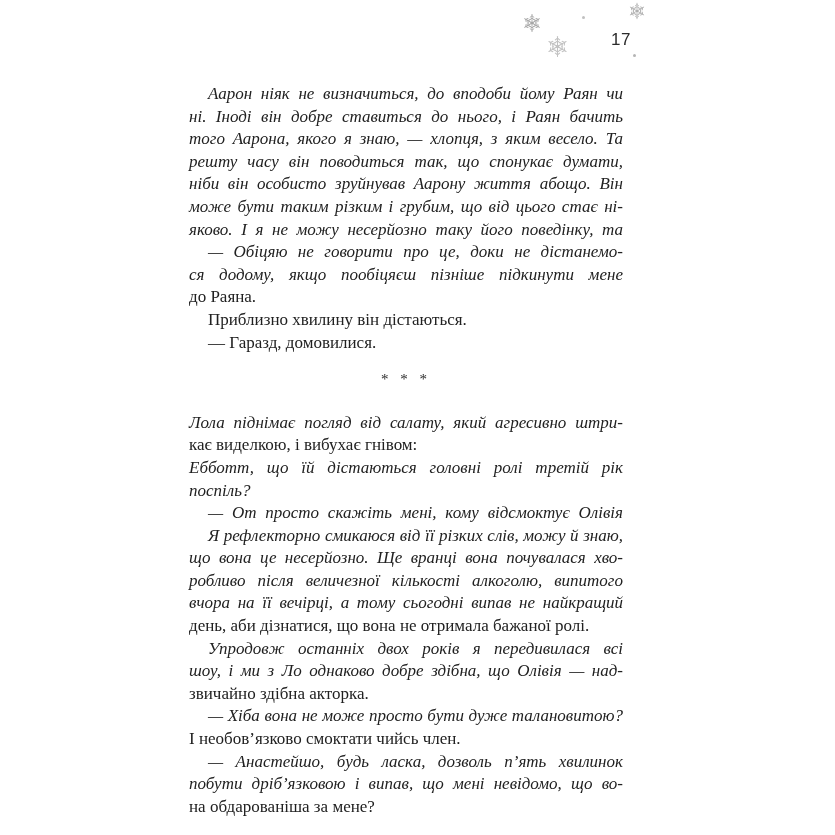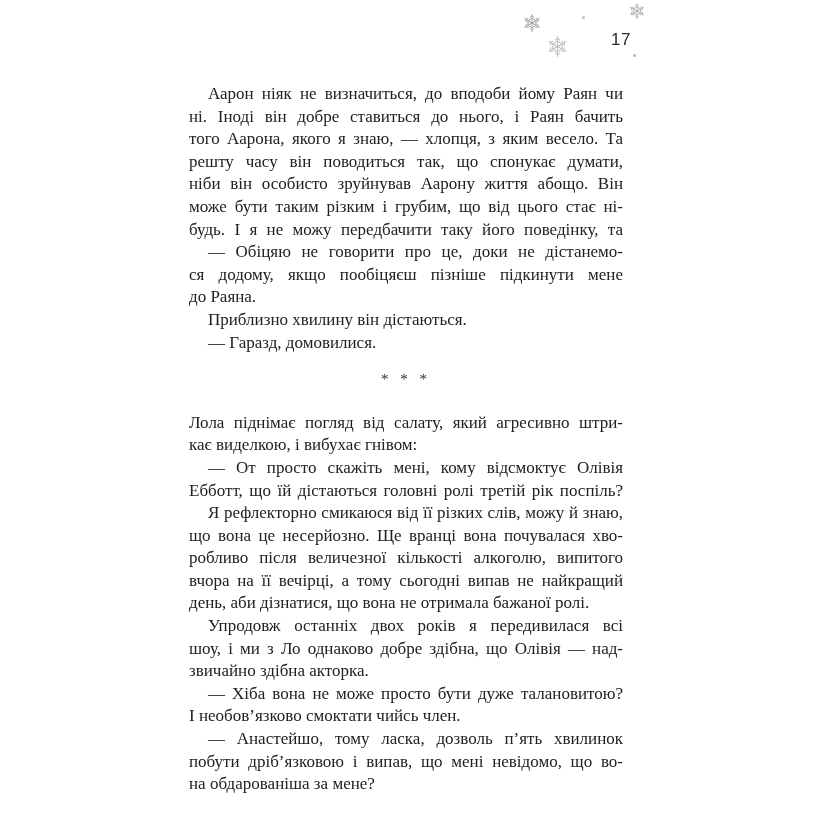--- a/index.html
+++ b/index.html
@@ -53,21 +53,21 @@
   .text-block {
     position: absolute;
     left: 189px;
     top: 83px;
     width: 434px;
     font-size: 17px;
     line-height: 22.6px;
     color: #212121;
   }
   .line { min-height: 22.6px; text-align: left; }
-  .line.just { text-align: justify; text-align-last: justify; }
+  .line.just { text-align: justify; text-align-last: justify; font-style: italic; }
   .line.indent { text-indent: 19px; }
   .separator {
     height: 22.6px;
     margin: 14px 0 21px 0;
     text-align: center;
     letter-spacing: 4px;
     font-size: 15px;
     color: #2a2a2a;
   }
 </style>
@@ -111,39 +111,39 @@
 
   <div class="page-number">17</div>
 
   <div class="text-block">
       <div class="line just indent">Аарон ніяк не визначиться, до вподоби йому Раян чи</div>
       <div class="line just">ні. Іноді він добре ставиться до нього, і Раян бачить</div>
       <div class="line just">того Аарона, якого я знаю, — хлопця, з яким весело. Та</div>
       <div class="line just">решту часу він поводиться так, що спонукає думати,</div>
       <div class="line just">ніби він особисто зруйнував Аарону життя абощо. Він</div>
       <div class="line just">може бути таким різким і грубим, що від цього стає ні-</div>
-      <div class="line just">будь. І я не можу передбачити таку його поведінку, та</div>
+      <div class="line just">яково. І я не можу несерйозно таку його поведінку, та</div>
       <div class="line just indent">— Обіцяю не говорити про це, доки не дістанемо-</div>
       <div class="line just">ся додому, якщо пообіцяєш пізніше підкинути мене</div>
       <div class="line">до Раяна.</div>
       <div class="line indent">Приблизно хвилину він дістаються.</div>
       <div class="line indent">— Гаразд, домовилися.</div>
       <div class="separator">* * *</div>
       <div class="line just">Лола піднімає погляд від салату, який агресивно штри-</div>
       <div class="line">кає виделкою, і вибухає гнівом:</div>
+      <div class="line just">Ебботт, що їй дістаються головні ролі третій рік поспіль?</div>
       <div class="line just indent">— От просто скажіть мені, кому відсмоктує Олівія</div>
-      <div class="line just">Ебботт, що їй дістаються головні ролі третій рік поспіль?</div>
       <div class="line just indent">Я рефлекторно смикаюся від її різких слів, можу й знаю,</div>
       <div class="line just">що вона це несерйозно. Ще вранці вона почувалася хво-</div>
       <div class="line just">робливо після величезної кількості алкоголю, випитого</div>
       <div class="line just">вчора на її вечірці, а тому сьогодні випав не найкращий</div>
       <div class="line">день, аби дізнатися, що вона не отримала бажаної ролі.</div>
       <div class="line just indent">Упродовж останніх двох років я передивилася всі</div>
       <div class="line just">шоу, і ми з Ло однаково добре здібна, що Олівія — над-</div>
       <div class="line">звичайно здібна акторка.</div>
       <div class="line just indent">— Хіба вона не може просто бути дуже талановитою?</div>
       <div class="line">І необов’язково смоктати чийсь член.</div>
-      <div class="line just indent">— Анастейшо, тому ласка, дозволь п’ять хвилинок</div>
+      <div class="line just indent">— Анастейшо, будь ласка, дозволь п’ять хвилинок</div>
       <div class="line just">побути дріб’язковою і випав, що мені невідомо, що во-</div>
       <div class="line">на обдарованіша за мене?</div>
     </div>
 
 </div>
 
 </body></html>

